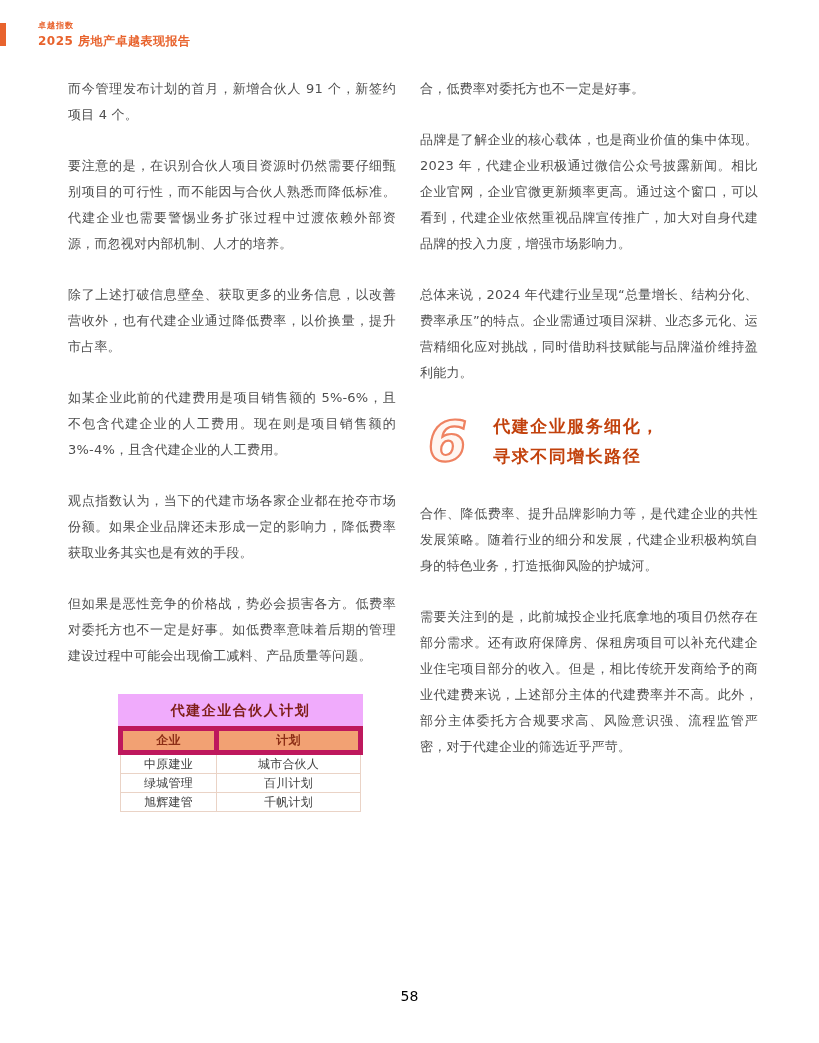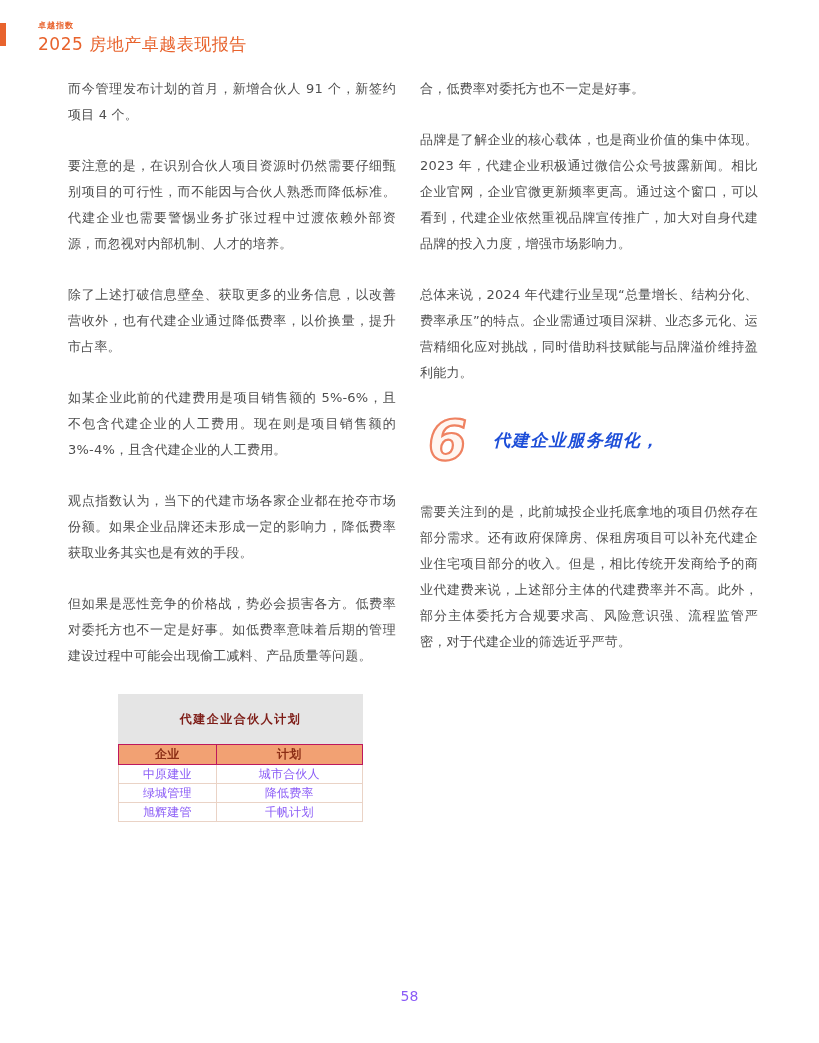--- a/index.html
+++ b/index.html
@@ -11,74 +11,74 @@
     overflow:hidden;
   }
 
   
   .brand-bar {
     position:absolute; left:0; top:23px;
     width:6px; height:23px; background:#E8632D;
   }
   .brand { position:absolute; left:38px; top:20px; color:#E8632D; }
   .brand-small { font-size:8px; font-weight:bold; letter-spacing:1px; }
-  .brand-title { font-size:17px; font-weight:normal; letter-spacing:0.5px; margin-top:2px; }
+  .brand-title { font-size:12px; font-weight:bold; letter-spacing:0.5px; margin-top:2px; }
 
   
   .col {
     position:absolute; top:76px;
     font-size:13px; line-height:26px;
     color:#4E4E4E; text-align:justify;
     letter-spacing:0.2px;
   }
   .col p { margin-bottom:25px; }
   .col-left  { left:68px;  width:328px; }
   .col-right { left:420px; width:338px; }
 
   
   .table-wrap { width:245px; margin:4px 0 0 50px; }
   .table-title {
-    background:#e5e5e5; color:#7E1D17;
-    font-weight:bold; font-size:12px; letter-spacing:1.5px;
-    text-align:center; padding:17px 0; line-height:16px;
+    background:#f0abfc; color:#7E1D17;
+    font-weight:bold; font-size:14px; letter-spacing:1.5px;
+    text-align:center; padding:8px 0; line-height:16px;
   }
   .ptable { width:100%; border-collapse:collapse; }
   .ptable th {
     background:#F2A173; color:#8C2E16;
     font-weight:bold; font-size:12px; line-height:13px;
     text-align:center; padding:3px 4px;
-    border:1px solid #be185d;
+    border:5px solid #be185d;
   }
   .ptable th:first-child, .ptable td:first-child { width:40%; }
   .ptable td {
     border:1px solid #EAD3C6;
-    font-size:12px; line-height:13px; color:#8b5cf6;
+    font-size:12px; line-height:13px; color:#404040;
     text-align:center; padding:2.5px 0;
   }
 
   
   .section-head {
     display:flex; align-items:center; gap:22px;
     margin:8px 0 30px 2px;
   }
   .section-num {
     font-size:56px; font-weight:bold; font-style:italic;
     line-height:58px; color:#FFF6F1;
     -webkit-text-stroke:2.2px #EF8261;
     padding:0 4px 0 6px;
   }
   .section-title {
-    color:#1d4ed8; font-size:17px; font-weight:bold;
-    line-height:30px; letter-spacing:1.5px;font-style:italic;
+    color:#c2410c; font-size:17px; font-weight:bold;
+    line-height:30px; letter-spacing:1.5px;
   }
 
   
   .page-num {
     position:absolute; left:0; right:0; top:988px;
-    text-align:center; font-size:14px; color:#8b5cf6;
+    text-align:center; font-size:14px; color:#000000;
   }
 </style>
 </head>
 <body>
 
 <div class="brand-bar"></div>
 <div class="brand">
   <div class="brand-small">卓越指数</div>
   <div class="brand-title">2025 房地产卓越表现报告</div>
 </div>
@@ -102,21 +102,21 @@
           <th>计划</th>
         </tr>
       </thead>
       <tbody>
           <tr>
             <td>中原建业</td>
             <td>城市合伙人</td>
           </tr>
           <tr>
             <td>绿城管理</td>
-            <td>降低费率</td>
+            <td>百川计划</td>
           </tr>
           <tr>
             <td>旭辉建管</td>
             <td>千帆计划</td>
           </tr>
         </tbody>
 
     </table>
   </div>
 </div>
@@ -125,21 +125,23 @@
   <div>
       <p>合，低费率对委托方也不一定是好事。</p>
       <p>品牌是了解企业的核心载体，也是商业价值的集中体现。2023 年，代建企业积极通过微信公众号披露新闻。相比企业官网，企业官微更新频率更高。通过这个窗口，可以看到，代建企业依然重视品牌宣传推广，加大对自身代建品牌的投入力度，增强市场影响力。</p>
       <p>总体来说，2024 年代建行业呈现“总量增长、结构分化、费率承压”的特点。企业需通过项目深耕、业态多元化、运营精细化应对挑战，同时借助科技赋能与品牌溢价维持盈利能力。</p>
     </div>
 
   <div class="section-head">
     <div class="section-num">6</div>
     <div class="section-title">
       <div>代建企业服务细化，</div>
+      <div>寻求不同增长路径</div>
     </div>
   </div>
 
   <div>
+      <p>合作、降低费率、提升品牌影响力等，是代建企业的共性发展策略。随着行业的细分和发展，代建企业积极构筑自身的特色业务，打造抵御风险的护城河。</p>
       <p>需要关注到的是，此前城投企业托底拿地的项目仍然存在部分需求。还有政府保障房、保租房项目可以补充代建企业住宅项目部分的收入。但是，相比传统开发商给予的商业代建费来说，上述部分主体的代建费率并不高。此外，部分主体委托方合规要求高、风险意识强、流程监管严密，对于代建企业的筛选近乎严苛。</p>
     </div>
 </div>
 
 <div class="page-num">58</div>
 
 </body></html>

